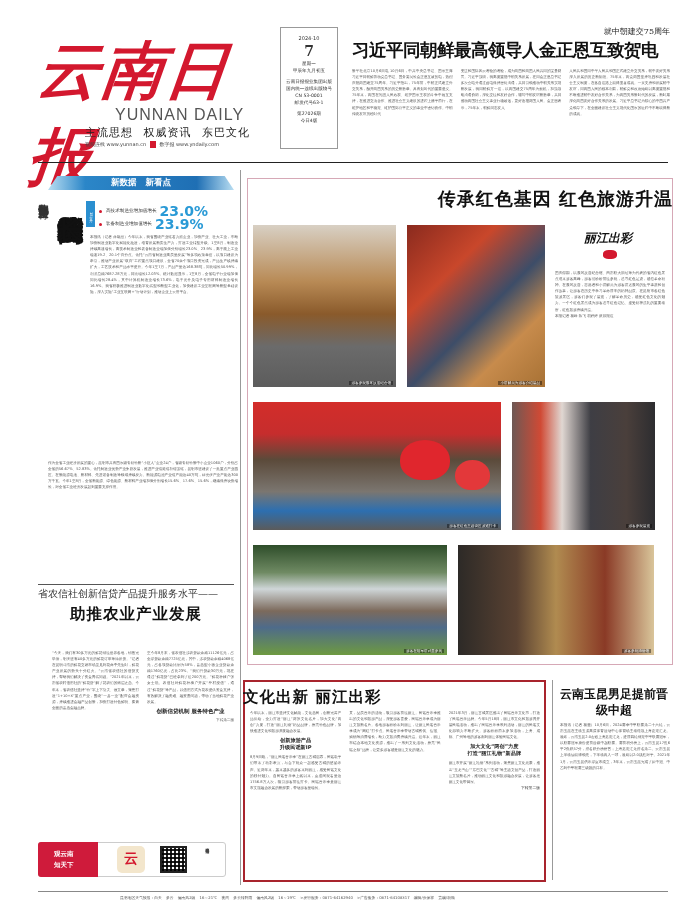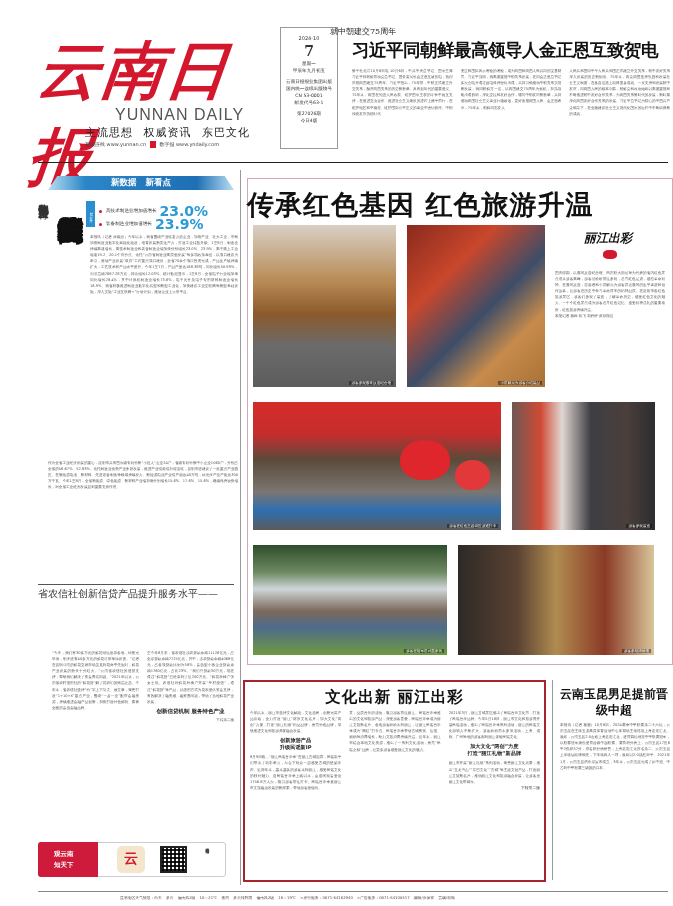--- a/index.html
+++ b/index.html
@@ -15,21 +15,21 @@
   .urls .dot { display: inline-block; width: 6px; height: 7px; background: #d3182e; vertical-align: middle; margin: 0 2px; }
   .datebox { left: 280px; top: 27px; width: 58px; height: 122px; border: 1px solid #999; text-align: center; font-size: 4.6px; line-height: 7px; color: #333; padding-top: 7px; }
   .datebox .ym { font-size: 5px; }
   .datebox .day { font-size: 14px; font-weight: bold; line-height: 18px; font-family: "DejaVu Serif", serif; }
   .datebox p { margin: 0; }
   .datebox .gap { height: 4px; }
 
   .mast-rule { left: 38px; top: 162px; width: 630px; height: 1px; background: #222; }
 
   
-  .kicker { left: 330px; top: 26px; width: 340px; text-align: left; font-family: "DejaVu Serif", serif; font-size: 8px; color: #222; }
+  .kicker { left: 330px; top: 26px; width: 340px; text-align: right; font-family: "DejaVu Serif", serif; font-size: 8px; color: #222; }
   .top-head { left: 352px; top: 38px; width: 318px; text-align: left; font-size: 17.5px; font-weight: bold; color: #111; letter-spacing: -0.5px; white-space: nowrap; }
   .cols { display: flex; gap: 8px; }
   .col-text { font-size: 3.6px; line-height: 6.1px; color: #555; text-align: justify; overflow: hidden; }
   .top-body { left: 352px; top: 68px; width: 318px; height: 85px; }
   .top-body .col-text { flex: 1; }
 
   
   .banner-strip { left: 48px; top: 176px; width: 186px; height: 14px; background: linear-gradient(90deg, #b9def2 0%, #2b86c8 20%, #1f6fb4 80%, #b9def2 100%); clip-path: polygon(5% 0, 95% 0, 100% 100%, 0 100%); }
   .banner-text { left: 48px; top: 177px; width: 186px; text-align: center; font-size: 8.5px; color: #fff; font-weight: bold; word-spacing: 6px; }
   .vsub { left: 36px; top: 196px; width: 14px; font-family: "DejaVu Serif", serif; font-size: 10.5px; line-height: 12px; color: #333; writing-mode: vertical-rl; height: 320px; letter-spacing: 0px; }
@@ -53,38 +53,38 @@
   .promo-red { left: 38px; top: 842px; width: 60px; height: 35px; background: #cf1b3b; color: #fff; font-size: 6.5px; font-weight: bold; line-height: 11px; padding: 7px 0 0 16px; border-radius: 3px 0 0 3px; }
   .promo-app { left: 117px; top: 846px; width: 28px; height: 27px; background: #f3e6cc; border-radius: 5px; text-align: center; font-size: 14px; color: #d3182e; line-height: 24px; font-weight: bold; }
   .promo-qr { left: 160px; top: 846px; width: 27px; height: 27px; background:
      repeating-linear-gradient(0deg, #222 0 2px, #fff 2px 4px),
      repeating-linear-gradient(90deg, #222 0 2px, #fff 2px 4px);
      background-blend-mode: multiply; border: 2px solid #222; }
   .promo-dl { left: 196px; top: 845px; width: 14px; height: 30px; font-size: 3.8px; color: #444; writing-mode: vertical-rl; line-height: 6px; }
 
   
   .feature { left: 247px; top: 178px; width: 426px; height: 487px; border: 1px solid #d6a8b6; }
-  .feature-title { left: 247px; top: 187px; width: 426px; text-align: left; font-size: 27px; font-weight: bold; color: #111; letter-spacing: 1px; }
+  .feature-title { left: 247px; top: 187px; width: 426px; text-align: right; font-size: 18px; font-weight: bold; color: #111; letter-spacing: 1px; }
   .photo { background: #777; overflow: hidden; }
   .photo .cap { position: absolute; right: 3px; bottom: 2px; font-size: 3.6px; color: #fff; background: rgba(0,0,0,0.4); padding: 0 2px; }
   .p1 { left: 253px; top: 225px; width: 143px; height: 162px; background: linear-gradient(180deg, #d8d0c4 0%, #b88a55 35%, #8a5a2b 55%, #6b6b6b 75%, #5c5c5c 100%); }
   .p2 { left: 407px; top: 225px; width: 138px; height: 162px; background: linear-gradient(135deg, #8a2a1e 0%, #c9472b 30%, #3d4d68 55%, #c78b4c 75%, #a77134 100%); }
   .culture-logo { left: 553px; top: 230px; width: 110px; height: 30px; font-family: "DejaVu Serif", serif; font-size: 12px; font-weight: bold; font-style: italic; color: #111; text-align: center; }
   .culture-seal { left: 603px; top: 250px; width: 14px; height: 9px; background: #d3182e; border-radius: 40%; }
   .side-body { left: 555px; top: 270px; width: 110px; height: 122px; }
   .p3 { left: 253px; top: 402px; width: 248px; height: 128px; background: linear-gradient(180deg, #d32d2a 0%, #c62d2d 25%, #5b4a3a 45%, #7b7670 70%, #2d6fb0 85%, #5b5b5b 100%); }
   .p4 { left: 512px; top: 402px; width: 143px; height: 128px; background: linear-gradient(90deg, #6e5854 0%, #d04a35 20%, #e0d7d2 35%, #3e3e44 55%, #4a3f3b 80%, #2d2d30 100%); }
   .p5 { left: 253px; top: 545px; width: 194px; height: 110px; background: linear-gradient(180deg, #2e4d2a 0%, #6f8a63 25%, #cfd6d8 40%, #7c6a5c 60%, #4e6b8a 75%, #6e9a40 100%); }
   .p6 { left: 458px; top: 545px; width: 196px; height: 110px; background: linear-gradient(90deg, #2d2a27 0%, #5a4232 30%, #b08b50 50%, #8a3a26 75%, #d9c59a 100%); }
   .heart1 { left: 400px; top: 440px; width: 50px; height: 40px; background: #e0262d; border-radius: 50% 50% 45% 45%; }
   .heart2 { left: 455px; top: 460px; width: 35px; height: 30px; background: #e3383a; border-radius: 50% 50% 45% 45%; }
 
   
   .lj-box { left: 243px; top: 680px; width: 303px; height: 202px; border: 2.5px solid #a8242d; }
-  .lj-title { left: 243px; top: 687px; width: 303px; text-align: center; font-size: 15.5px; font-weight: bold; color: #111; letter-spacing: 1px; }
+  .lj-title { left: 243px; top: 687px; width: 303px; font-size: 15.5px; font-weight: bold; color: #111; letter-spacing: 1px; }
   .lj-body { left: 250px; top: 710px; width: 290px; height: 168px; }
   .lj-body .col-text { flex: 1; }
   .lj-sub { font-size: 5.2px; font-weight: bold; text-align: center; color: #222; margin: 3px 0; line-height: 7px; }
   .lj-more { text-align: right; font-size: 3.8px; color: #333; }
   .fb-head { left: 557px; top: 686px; width: 114px; font-size: 12px; font-weight: bold; color: #111; text-align: center; line-height: 16px; }
   .fb-body { left: 560px; top: 722px; width: 110px; height: 150px; }
 
   .divider-v { width: 1px; background: #999; }
 
   
@@ -141,20 +141,21 @@
   <span class="b"></span><span>装备制造业增加值增长</span><span class="v">23.9%</span>
 </div>
 
 <div class="abs mfg-body1 col-text">本报讯（记者 薛晓思）今年以来，我省围绕产业链着力抓企业，加快产业、壮大工业，不断加快制造业数字化智能化改造，培育发展新质生产力，打造工业转型升级。1至8月，制造业持续高速增长，高技术制造业和装备制造业增加值分别增长23.0%、23.9%，高于规上工业增速19.2、20.1个百分点。依托“云南省制造业高质量发展”等多项政策举措，以项目建设为牵引，推动产业发展“双百”工程重点项目建设，全省70余个项目投资完成，产品生产线持续扩大，工艺技术和产品水平提升。今年1至7月，产品产量达168.38吨，同比增长50.99%，利润总额7687.28万元，同比增长12.03%。统计数据显示，1至8月，全省电子行业增加值同比增长28.4%，其中计算机制造业增长73.6%，电子元件及电子专用材料制造业增长16.9%。我省积极推进制造业数字化转型和新型工业化，加快建设工业互联网等新型基础设施，深入实施“工业互联网+”行动计划，推动企业上云用平台。</div>
 <div class="abs mfg-body2 col-text">作为全省工业经济发展的重心，昆明市共有国家级专精特新“小巨人”企业24户，省级专精特新中小企业1060户，分别占全省的56.67%、52.83%。依托制造业优势产业集群发展，推进产业链延链补链强链，昆明市还建设了一批重点产业园区。在新能源电池、新材料、先进装备制造等领域持续发力。新能源电池产业链产能达40万吨，硅光伏产业产能达300万千瓦。今年1至8月，全省新能源、绿色能源、新材料产业增加值分别增长15.6%、17.6%、15.6%，继续保持较快增长，对全省工业经济发展起到重要支撑作用。</div>
 
 <div class="abs left-rule"></div>
 
 <div class="abs fin-kicker">省农信社创新信贷产品提升服务水平——</div>
 <div class="abs fin-head">
+  <div>助推农业产业发展</div>
 </div>
 <div class="abs fin-body cols">
   <div class="col-text">“今天，我们有30多万元的鲜花销往世界各地，销售完毕后，明天还有40多万元的鲜花订单等待发货。”记者在昆明斗南的鲜花交易市场里见到花商李先生时，鲜花产业发展的势头十分红火。“云南省农信社的信贷支持，帮助我们解决了资金周转问题。”2021年以来，云南省农村信用社的“鲜花贷”解了花农们的燃眉之急。今年来，省农信社坚持“特”字上下功夫、做文章，聚焦打造“1+10+X”重点产业，围绕“一县一业”配置金融资源，持续推进金融产品创新，加快打造特色鲜明、覆盖全面的普惠金融品牌。</div>
   <div class="col-text">
     <span>至今年8月末，省农信社涉农贷款余额11126亿元，占全部贷款余额7725亿元，其中，涉农贷款余额4068亿元，占各项贷款比例为58%，普惠型小微企业贷款余额1760亿元，占比23%。“我们曾贷款30万元，现在通过“鲜花贷”已经拿到了近200万元。”鲜花种植户张女士说。农信社对鲜花种植户开展“整村授信”，通过“鲜花贷”等产品，以信用方式为花农提供资金支持，有效解决了融资难、融资贵问题，带动了当地鲜花产业发展。</span>
     <div class="fin-sub">创新信贷机制 服务特色产业</div>
     <div style="text-align:right">下转第二版</div>
   </div>
 </div>
 

